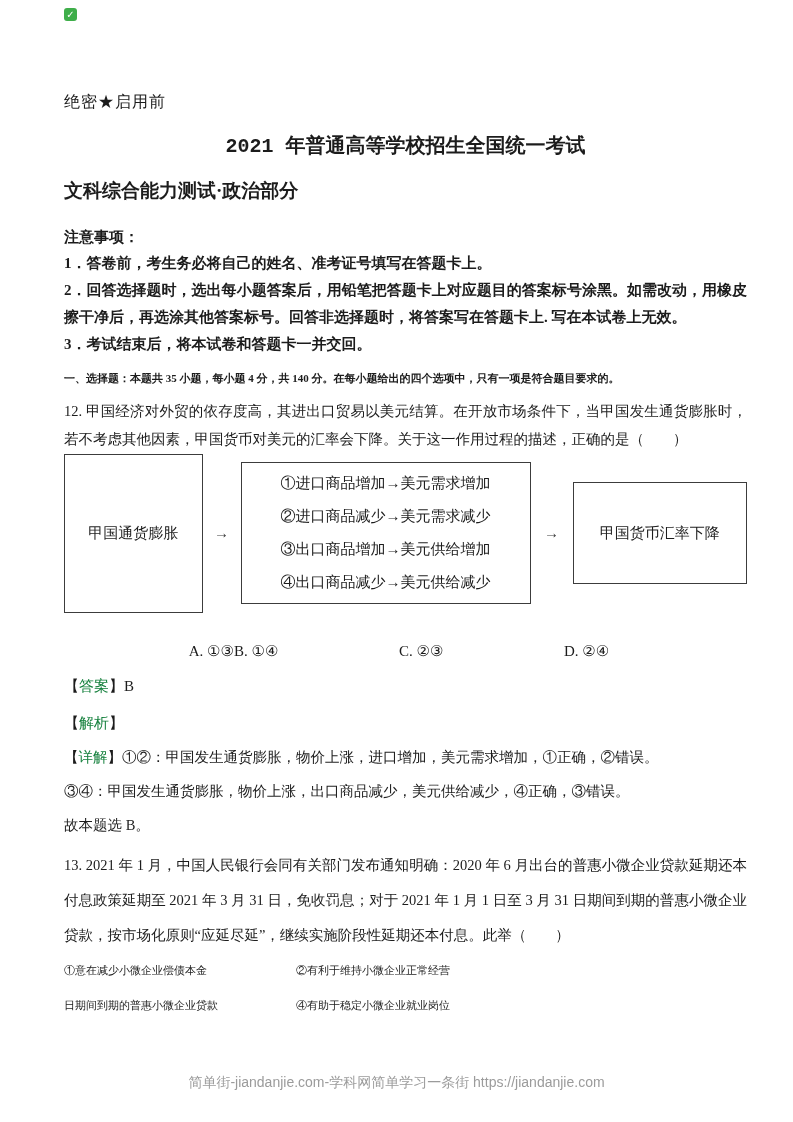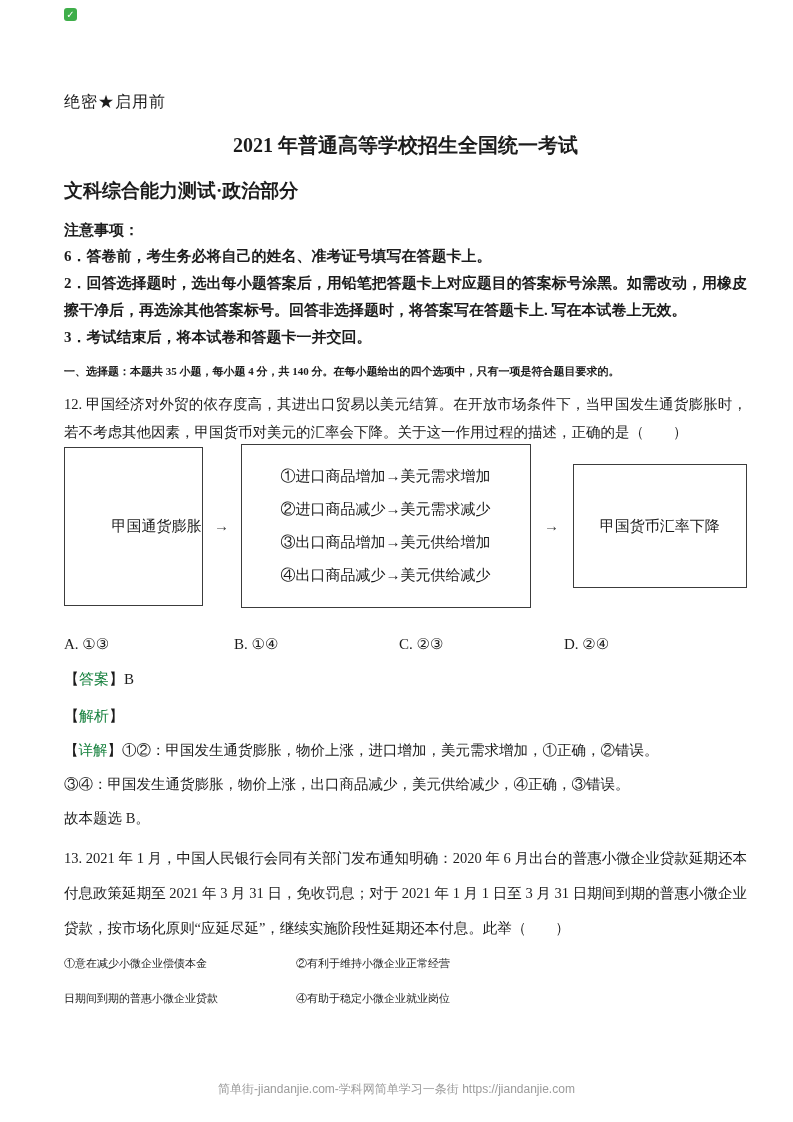--- a/index.html
+++ b/index.html
@@ -18,88 +18,88 @@
     width:13px; height:13px;
     border-radius:3px;
     background:#3fae4a;
     color:#ffffff;
     font-family:"DejaVu Sans",sans-serif;
     font-size:10px; line-height:13px; text-align:center;
   }
 
   .security { padding-top:92px; font-weight:normal; font-size:16px; letter-spacing:1px; }
 
-  .title1 { margin-top:19px; text-align:center; font-weight:bold; font-size:20px; }
+  .title1 { margin-top:19px; text-align:center; font-weight:bold; font-size:20px;font-family:Liberation Mono, monospace; }
   .title2 { margin-top:19px; text-align:left; font-weight:bold; font-size:19px; }
 
-  .notice { margin-top:13px; font-weight:bold; font-size:15px; }
+  .notice { margin-top:20px; font-weight:bold; font-size:15px; }
   .notice-heading { line-height:26px; }
   .notice-item { line-height:27px; text-align:justify; }
 
   .section-heading { margin-top:7px; font-weight:bold; font-size:11px; line-height:27px; text-align:justify; }
 
   .q-stem { font-size:14.5px; line-height:28px; text-align:justify; }
   .q12-stem { margin-top:5px; }
 
   .diagram { margin-top:9px; height:142px; display:flex; align-items:center; }
   .dbox {
     border:1px solid #3c3c3c;
     display:flex; flex-direction:column; justify-content:center;
     font-size:15px; text-align:center;
     box-sizing:border-box;
   }
-  .dbox-left  { width:139px; height:159px;text-align:right; }
-  .dbox-mid   { width:291px; height:164px; }
-  .dbox-right { width:175px; height:124px; }
+  .dbox-left  { width:139px; height:159px; }
+  .dbox-mid   { width:291px; height:142px; }
+  .dbox-right { width:175px; height:102px; }
   .dmid-line { line-height:33px; }
   .darrow { flex:0 0 auto; text-align:center; font-size:15px; color:#3c3c3c; }
   .darrow-1 { width:38px; }
   .darrow-2 { width:42px; }
 
   .choices { margin-top:37px; display:flex; font-size:15px; line-height:20px; }
-  .choice-a { width:170px; }
+  .choice-a { width:170px;text-align:right; }
   .choice-b { width:165px; }
   .choice-c { width:165px; }
   .choice-d { flex:1; }
 
   .ans-row { margin-top:13px; font-size:15px; line-height:24px; }
   .lbl-blue { color:#15803d; }
   .bracket { color:#1c1c1c; }
 
   .detail-line { margin-top:10px; font-size:14.5px; line-height:24px; text-align:justify; }
 
   .q13-stem { margin-top:11px; line-height:35px; }
   .q13-opts { font-size:11px; line-height:35px; display:flex; }
   .q13-col1 { width:232px; }
 
   .footer {
-    position:absolute; left:0; bottom:24px; width:100%;
+    position:absolute; left:0; bottom:30px; width:100%;
     text-align:center;
     font-family:"Liberation Sans","DejaVu Sans",sans-serif;
-    font-size:12px;
+    font-size:14px;
     color:#9b9b9b;
   }
 </style>
 </head>
 <body>
 
 <div class="page">
 
   <div class="badge">✓</div>
 
   <div class="content">
 
     <div class="security">绝密★启用前</div>
 
     <div class="title1">2021 年普通高等学校招生全国统一考试</div>
     <div class="title2">文科综合能力测试·政治部分</div>
 
     <div class="notice">
       <div class="notice-heading">注意事项：</div>
-      <div class="notice-item">6．答卷前，考生务必将自己的姓名、准考证号填写在答题卡上。</div>
+      <div class="notice-item">1．答卷前，考生务必将自己的姓名、准考证号填写在答题卡上。</div>
       <div class="notice-item">2．回答选择题时，选出每小题答案后，用铅笔把答题卡上对应题目的答案标号涂黑。如需改动，用橡皮擦干净后，再选涂其他答案标号。回答非选择题时，将答案写在答题卡上. 写在本试卷上无效。</div>
       <div class="notice-item">3．考试结束后，将本试卷和答题卡一并交回。</div>
     </div>
 
     <div class="section-heading">一、选择题：本题共 35 小题，每小题 4 分，共 140 分。在每小题给出的四个选项中，只有一项是符合题目要求的。</div>
 
     <div class="q-stem q12-stem">12. 甲国经济对外贸的依存度高，其进出口贸易以美元结算。在开放市场条件下，当甲国发生通货膨胀时，若不考虑其他因素，甲国货币对美元的汇率会下降。关于这一作用过程的描述，正确的是（　　）</div>
 
     <div class="diagram">
       <div class="dbox dbox-left">

